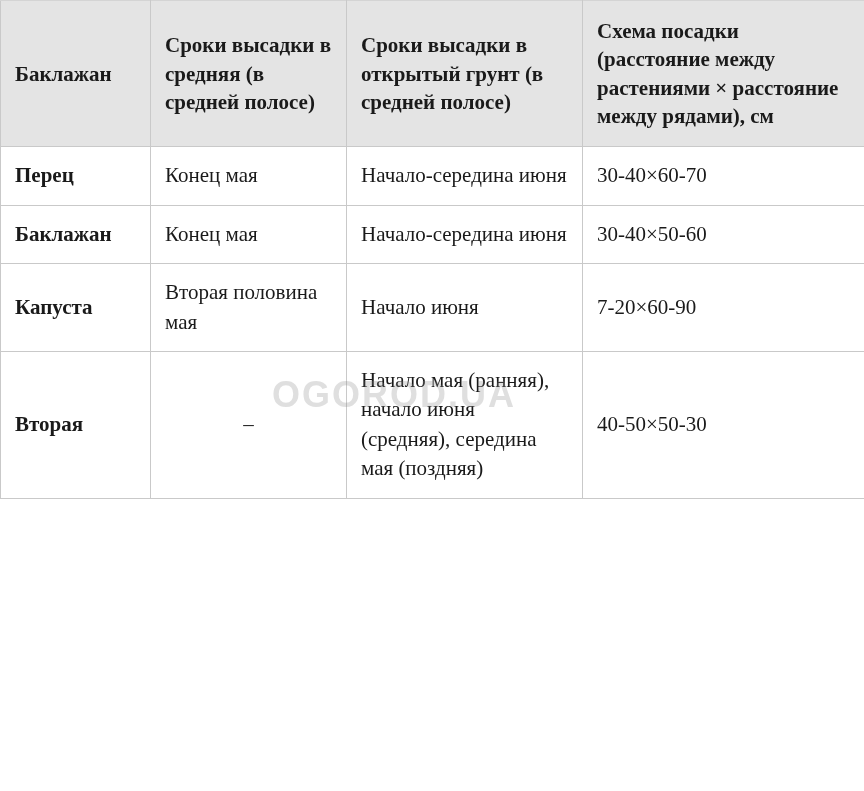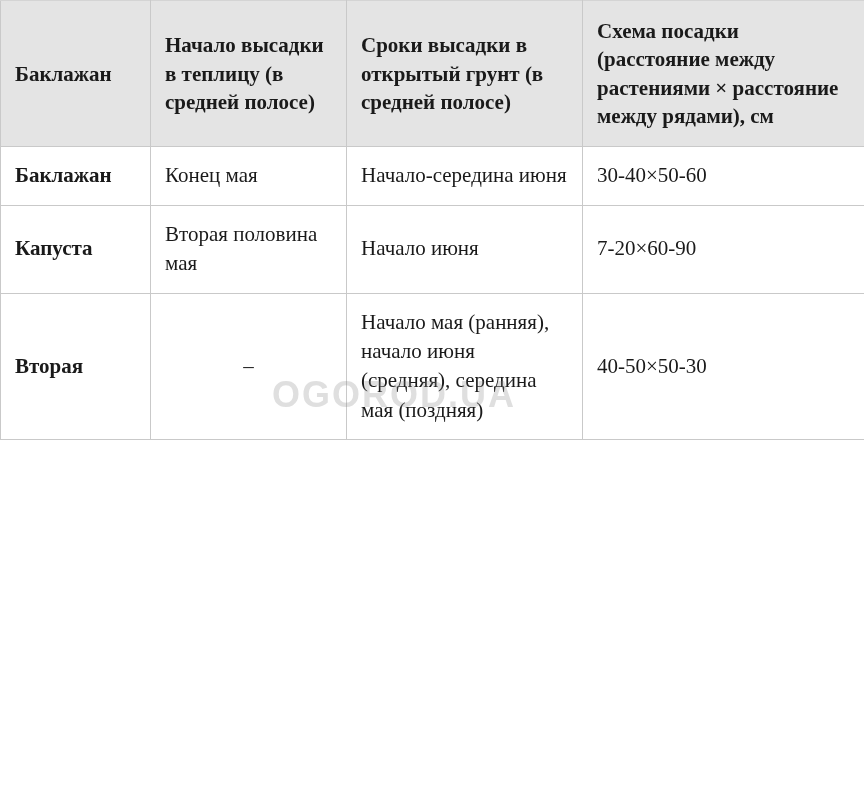--- a/index.html
+++ b/index.html
@@ -79,26 +79,32 @@
   <table class="planting-table">
     <colgroup>
       <col class="c0">
       <col class="c1">
       <col class="c2">
       <col class="c3">
     </colgroup>
     <thead>
       <tr>
         <th>Баклажан</th>
-        <th>Начало высадки в теплицу (в средней полосе)</th>
+        <th>Сроки высадки в средняя (в средней полосе)</th>
         <th>Сроки высадки в открытый грунт (в средней полосе)</th>
         <th>Схема посадки (расстояние между растениями × расстояние между рядами), см</th>
       </tr>
     </thead>
     <tbody>
+      <tr>
+        <td class="culture-cell">Перец</td>
+        <td>Конец мая</td>
+        <td>Начало-середина июня</td>
+        <td>30-40×60-70</td>
+      </tr>
       <tr>
         <td class="culture-cell">Баклажан</td>
         <td>Конец мая</td>
         <td>Начало-середина июня</td>
         <td>30-40×50-60</td>
       </tr>
       <tr>
         <td class="culture-cell">Капуста</td>
         <td>Вторая половина мая</td>
         <td>Начало июня</td>

